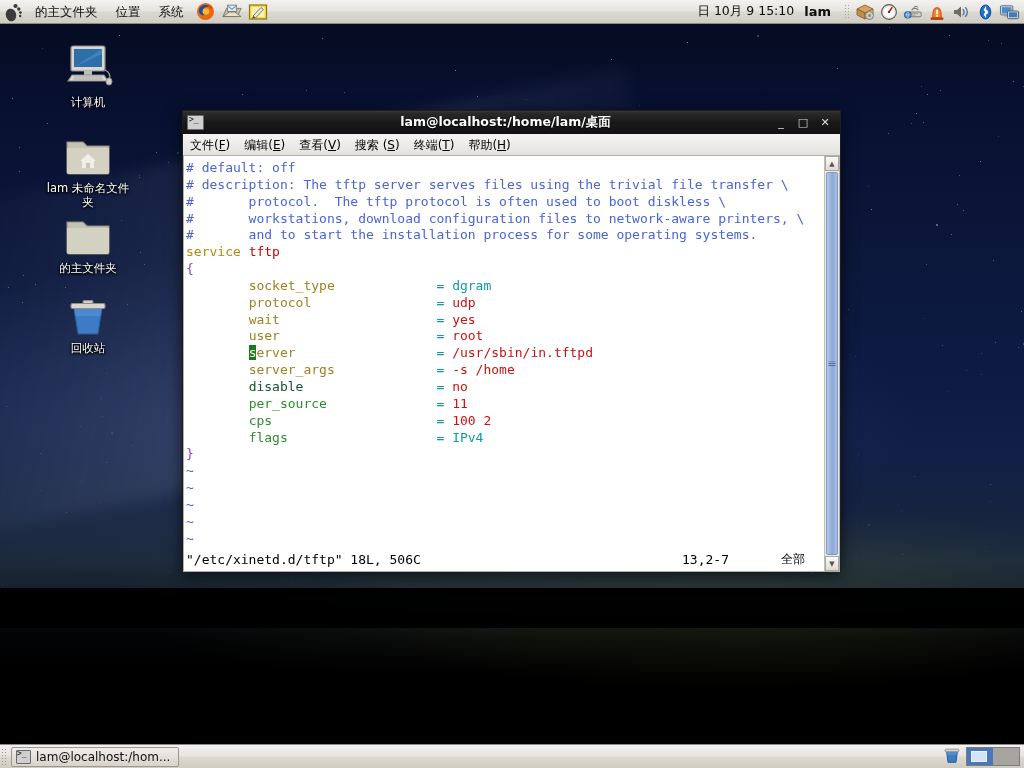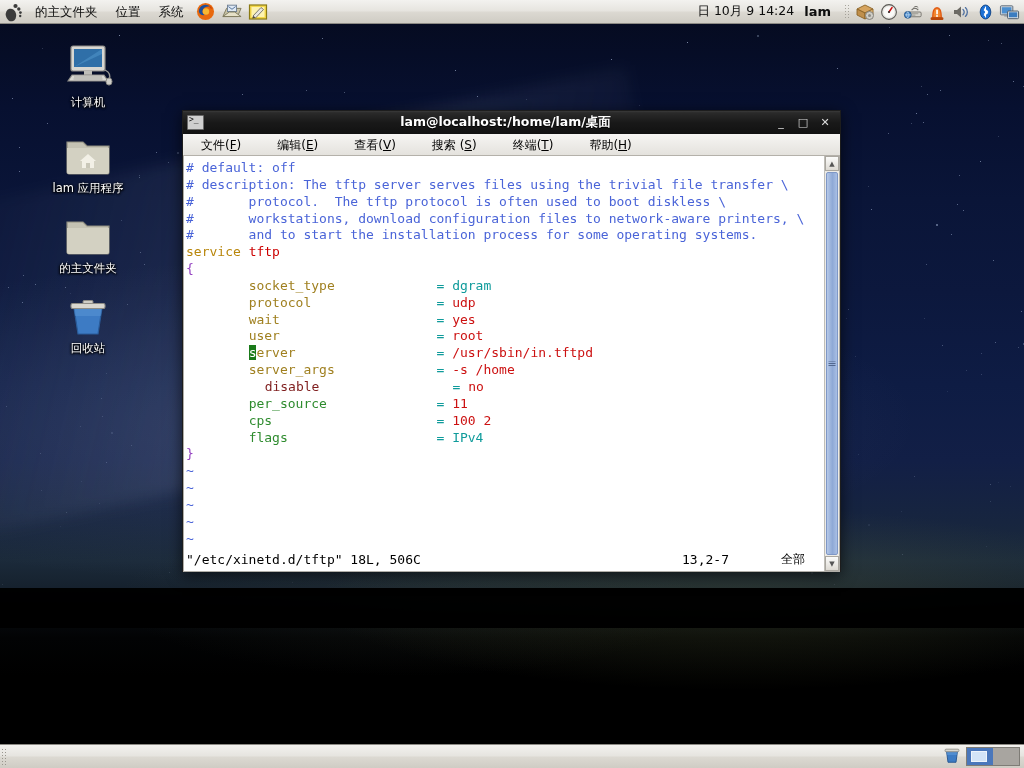--- a/index.html
+++ b/index.html
@@ -90,21 +90,21 @@
   }
   .tb-btn { width:22px; height:23px; display:flex; align-items:center; justify-content:center;
     color:#ddd; font-size:11px; position:relative; z-index:2; }
   #tb-btns { margin-left:auto; display:flex; padding-right:4px; }
 
   #menu-bar {
     height:22px; background:linear-gradient(to bottom,#f6f5f3,#e4e2dd);
     border-bottom:1px solid #b4b1aa;
     display:flex; align-items:center; font-size:12px; color:#000;
   }
-  .mb-item { padding:0 18px; line-height:22px; white-space:nowrap; }
+  .mb-item { padding:0 7px; line-height:22px; white-space:nowrap; }
   .mb-item u { text-decoration:underline; }
 
   #term-body {
     position:relative; height:416px; background:#fff; display:flex;
     border-left:1px solid #b0aea8; border-right:1px solid #b0aea8;
     border-bottom:1px solid #b0aea8;
   }
   #term-text {
     flex:1; padding:4px 0 0 2px; overflow:hidden;
     font-family:"DejaVu Sans Mono","Liberation Mono",monospace;
@@ -118,21 +118,21 @@
   }
   #sl-file { flex:0 0 auto; }
   #sl-pos { position:absolute; left:496px; }
   #sl-all { position:absolute; left:595px; font-family:"DejaVu Sans",sans-serif; font-size:12px;}
 
   
   .c-comment { color:#4a64d8; }
   .c-keyword { color:#b8860b; }
   .c-type    { color:#cc0000; }
   .c-key     { color:#a08020; }
-  .c-key2    { color:#7f1d1d;margin-left:16px; }
+  .c-key2    { color:#14532d; }
   .c-key3    { color:#2e8b2e; }
   .c-eq      { color:#0f9b9b; }
   .c-val     { color:#cc1111; }
   .c-val2    { color:#0f9b9b; }
   .c-brace   { color:#9340c0; }
   .c-tilde   { color:#4a64d8; }
   .cursor    { background:#1a7a1a; color:#ffffff; }
 
   
   #term-scroll {
@@ -596,21 +596,21 @@
   <div class="launcher">
     <svg width="20" height="18" viewBox="0 0 20 18">
       <rect x="1.5" y="2" width="17" height="14" fill="#f5d94b" stroke="#8b7a14" stroke-width="1.2"></rect>
       <rect x="3.5" y="4" width="13" height="10" fill="#fdf3b0"></rect>
       <path d="M5 13 L13 4.5 L15.5 6.5 L7.5 15 Z" fill="#e9e7e0" stroke="#6f6d66" stroke-width=".9"></path>
       <path d="M5 13 L7.5 15 L4.2 15.6 Z" fill="#4a4945"></path>
     </svg>
   </div>
 
   <div id="tray">
-    <div id="clock">日 10月  9 14:24</div>
+    <div id="clock">日 10月  9 15:10</div>
     <div id="username">lam</div>
     <div class="tray-sep"></div>
 
     <div class="tray-icon">
       <svg width="20" height="18" viewBox="0 0 20 18">
         <path d="M2 6 L10 2 L18 6 L10 10 Z" fill="#d6a45f" stroke="#8a6327" stroke-width=".9"></path>
         <path d="M2 6 L10 10 L10 16 L2 12 Z" fill="#c08f4b" stroke="#8a6327" stroke-width=".9"></path>
         <path d="M18 6 L10 10 L10 16 L18 12 Z" fill="#e4bb7c" stroke="#8a6327" stroke-width=".9"></path>
         <circle cx="14.5" cy="12.5" r="4" fill="#cfcdc6" stroke="#7d7b74" stroke-width=".9"></circle>
         <circle cx="14.5" cy="12.5" r="1.5" fill="#8d8b84"></circle>
@@ -686,21 +686,21 @@
 
 <div class="desk-icon" style="left:44px; top:128px;">
   <div class="glyph">
     <svg width="48" height="42" viewBox="0 0 48 42">
       <path d="M3 6 h16 l4 4 h22 v26 a2 2 0 0 1-2 2 H5 a2 2 0 0 1-2-2 Z" fill="#c4c2b3" stroke="#8d8b7e" stroke-width="1.2"></path>
       <path d="M3 12 h42 v24 a2 2 0 0 1-2 2 H5 a2 2 0 0 1-2-2 Z" fill="#d3d1c2"></path>
       <path d="M24 18 L32 25 H30 v7 h-12 v-7 h-2 Z" fill="#f2f0e6"></path>
       <rect x="22" y="27" width="4" height="5" fill="#c9c7b8"></rect>
     </svg>
   </div>
-  <div class="label">lam 应用程序</div>
+  <div class="label">lam 未命名文件夹</div>
 </div>
 
 <div class="desk-icon" style="left:44px; top:208px;">
   <div class="glyph">
     <svg width="48" height="42" viewBox="0 0 48 42">
       <path d="M3 6 h16 l4 4 h22 v26 a2 2 0 0 1-2 2 H5 a2 2 0 0 1-2-2 Z" fill="#c4c2b3" stroke="#8d8b7e" stroke-width="1.2"></path>
       <path d="M3 12 h42 v24 a2 2 0 0 1-2 2 H5 a2 2 0 0 1-2-2 Z" fill="#d3d1c2"></path>
     </svg>
   </div>
   <div class="label">的主文件夹</div>
@@ -755,20 +755,24 @@
           <div id="sb-grip"></div>
         </div>
       </div>
       <div class="sb-arrow">▼</div>
     </div>
   </div>
 </div>
 
 <div id="bottom-panel">
   <div class="panel-grip"></div>
+  <div id="task-button">
+    <div id="task-icon"></div>
+    <span>lam@localhost:/hom...</span>
+  </div>
 
   <div id="bottom-right">
     <div>
       <svg width="20" height="20" viewBox="0 0 22 22">
         <path d="M5 7 L17 7 L15.4 19 L6.6 19 Z" fill="#3d7bc4" stroke="#24548e" stroke-width="1"></path>
         <path d="M5 7 L17 7 L16.5 11 L5.5 11 Z" fill="#63a0de" opacity=".5"></path>
         <rect x="3.4" y="4.6" width="15.2" height="2.8" rx="1" fill="#d9d7d0" stroke="#8a8882" stroke-width=".9"></rect>
       </svg>
     </div>
     <div id="wsswitch">

